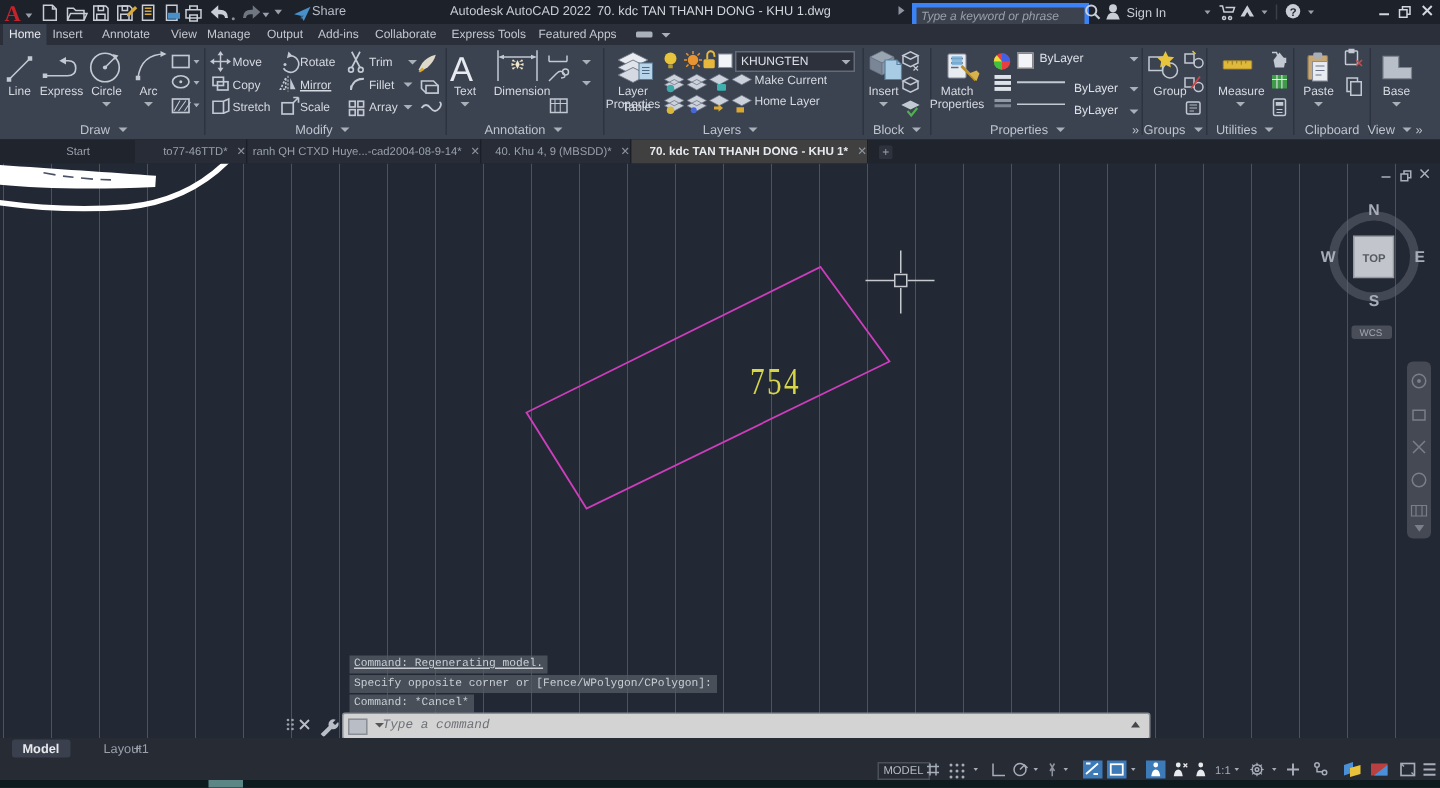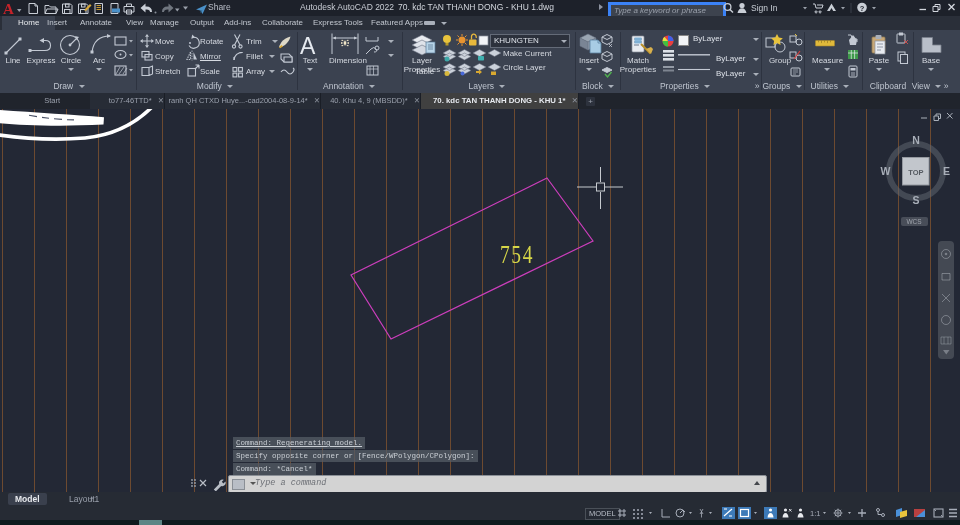--- a/index.html
+++ b/index.html
@@ -3,21 +3,21 @@
 <meta charset="utf-8">
 <style>
 html,body{margin:0;padding:0;}
 body{width:960px;height:525px;overflow:hidden;background:#20242d;font-family:"Liberation Sans",sans-serif;position:relative;}
 .abs{position:absolute;}
 
 #titlebar{left:0;top:0;width:960px;height:16px;background:#1d212a;}
 #titlebar .ttl{color:#c8ccd4;font-size:8.5px;}
 
 #menubar{left:0;top:16px;width:960px;height:14px;background:#2a2f39;}
-.mtab{position:absolute;top:0;height:14px;line-height:14px;color:#c3c8d0;font-size:8px;padding:0 16px;}
+.mtab{position:absolute;top:0;height:14px;line-height:14px;color:#c3c8d0;font-size:8px;padding:0 4px;}
 .mtab.active{background:#3b4250;color:#e8eaee;}
 
 #ribbon{left:0;top:30px;width:960px;height:63px;background:#3b4250;}
 .sep{position:absolute;top:2px;height:58px;width:1px;background:#2d3340;}
 .plabel{position:absolute;top:50px;height:12px;line-height:12px;color:#bfc5cf;font-size:8.5px;text-align:center;}
 .rlab{color:#d6dae1;font-size:8px;text-align:center;position:absolute;}
 .caret{display:inline-block;width:0;height:0;border-left:3px solid transparent;border-right:3px solid transparent;border-top:3px solid #aab0ba;vertical-align:middle;margin-left:3px;}
 
 #filetabs{left:0;top:93px;width:960px;height:16px;background:#20242c;}
 .ftab{position:absolute;top:0;height:16px;line-height:16px;font-size:7.5px;color:#9aa0ac;background:#272c36;border-right:1px solid #1a1e26;padding:0;white-space:nowrap;overflow:hidden;text-align:right;}
@@ -363,21 +363,21 @@
   <span class="rlab" style="left:380px;top:37px;text-align:left;padding-left:35px;">Table</span>
   <span class="caret abs" style="left:385px;top:10px;"></span>
   <span class="caret abs" style="left:385px;top:24px;"></span>
 
   <span class="rlab" style="left:398px;top:26px;width:48px;">Layer<br>Properties</span>
   <div class="abs" style="left:490px;top:4px;width:78px;height:12px;background:#2c313c;border:1px solid #646b78;">
     <span style="position:absolute;left:3px;top:1px;font-size:8px;color:#dde1e8;">KHUNGTEN</span>
     <span class="caret" style="position:absolute;right:2px;top:5px;"></span>
   </div>
   <span class="rlab" style="left:503px;top:19px;text-align:left;">Make Current</span>
-  <span class="rlab" style="left:503px;top:33px;text-align:left;">Circle Layer</span>
+  <span class="rlab" style="left:503px;top:33px;text-align:left;">Home Layer</span>
 
   <span class="rlab" style="left:574px;top:26px;width:30px;">Insert<br><span class="caret" style="margin-left:0"></span></span>
 
   <span class="rlab" style="left:614px;top:26px;width:48px;">Match<br>Properties</span>
   <div class="abs" style="left:677px;top:3px;width:82px;height:12px;">
     <span style="position:absolute;left:1px;top:1.5px;width:9px;height:9px;background:#f2f4f7;border:1px solid #888;"></span>
     <span style="position:absolute;left:16px;top:1px;font-size:8px;color:#dde1e8;">ByLayer</span>
     <span class="caret" style="position:absolute;right:0px;top:5px;"></span>
   </div>
   <div class="abs" style="left:677px;top:23px;width:82px;height:12px;">

